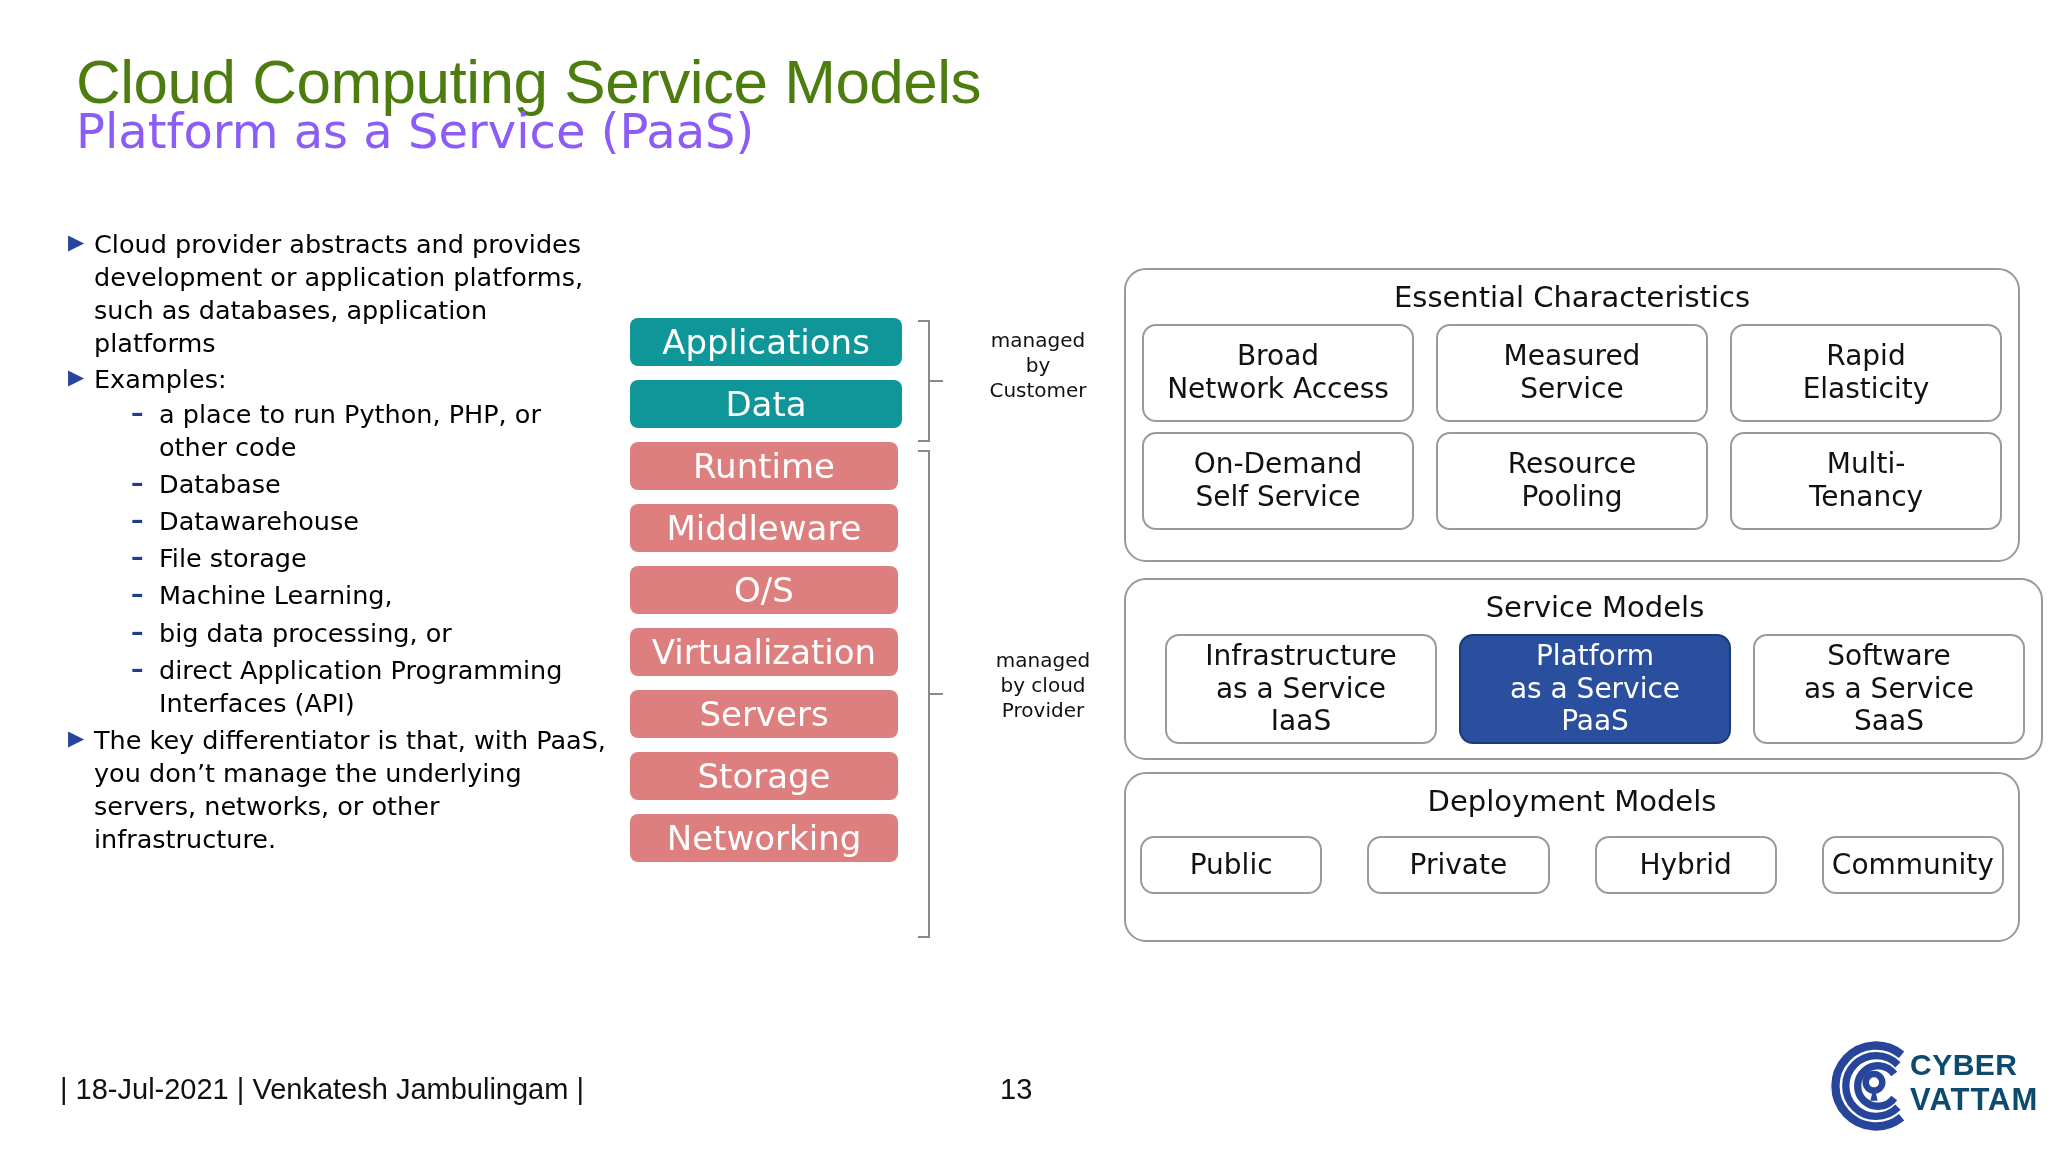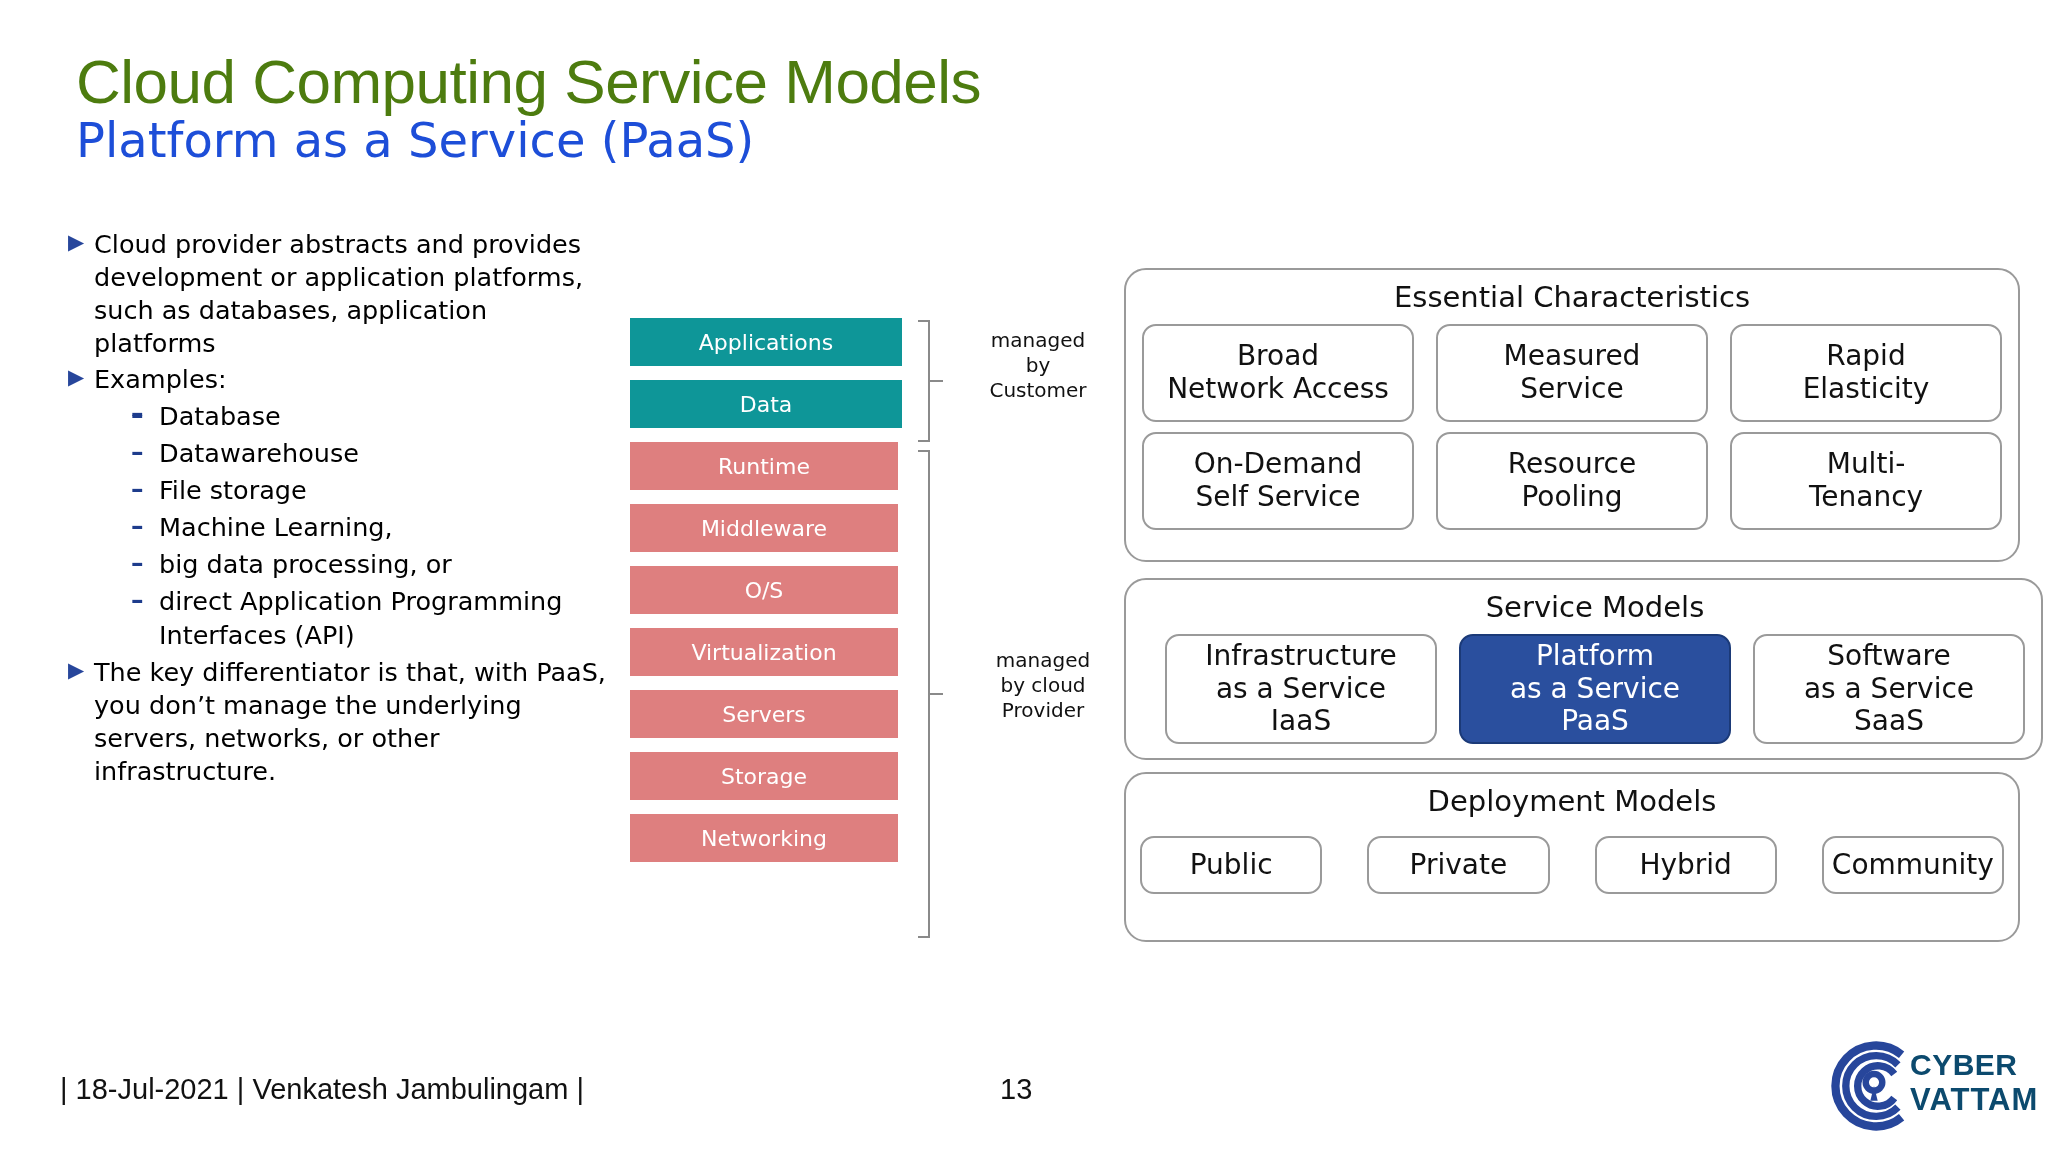--- a/index.html
+++ b/index.html
@@ -10,45 +10,45 @@
   }
 
   
   #title{
     position:absolute;left:76px;top:46px;
     font-size:62px;font-weight:normal;letter-spacing:-0.5px;
     color:#4d7c0f;white-space:nowrap;
     font-family:"Liberation Sans",sans-serif;
   }
   #subtitle{
-    position:absolute;left:76px;top:112px;
-    font-size:48px;font-weight:normal;color:#1d4ed8;white-space:nowrap;
+    position:absolute;left:76px;top:103px;
+    font-size:48px;font-weight:normal;color:#8b5cf6;white-space:nowrap;
     font-family:"DejaVu Sans",sans-serif;
   }
 
   
   #bullets{
     position:absolute;left:68px;top:228px;width:540px;
     font-size:25.5px;line-height:1.30;
   }
   .b1{position:relative;padding-left:26px;margin-bottom:2px;}
   .b1 .mk{
     position:absolute;left:0;top:-1px;color:#27469b;font-size:21px;line-height:1.45;
   }
   .b2{position:relative;padding-left:34px;margin-left:57px;margin-bottom:4px;font-size:25.5px;}
   .b2 .mk{
     position:absolute;left:6px;top:-1px;color:#1d3c8c;font-size:25px;font-weight:bold;line-height:1.3;
   }
 
   
   #stack{position:absolute;left:630px;top:318px;width:272px;}
   .bar{
-    height:48px;border-radius:0;margin-bottom:14px;
+    height:48px;border-radius:8px;margin-bottom:14px;
     display:flex;align-items:center;justify-content:center;
-    color:#fff;font-size:22px;font-family:"DejaVu Sans",sans-serif;text-align:right;
+    color:#fff;font-size:34px;font-family:"DejaVu Sans",sans-serif;text-align:right;
   }
   .bar.teal{background:#0e9698;}
   .bar.salmon{background:#de7f7f;}
   .bar.wide{width:272px;}
   .bar.narrow{width:268px;}
 
   
   .bracket{position:absolute;}
   .bracket .vline{position:absolute;left:10px;top:0;bottom:0;width:2px;background:#8a8a8a;}
   .bracket .stem{position:absolute;left:11px;width:14px;height:2px;background:#8a8a8a;}
@@ -102,21 +102,21 @@
 </style>
 </head>
 <body>
 
 <div id="title">Cloud Computing Service Models</div>
 <div id="subtitle">Platform as a Service (PaaS)</div>
 
 <div id="bullets">
     <div class="b1"><span class="mk">▶</span><span>Cloud provider abstracts and provides development or application platforms, such as databases, application platforms</span></div>
     <div class="b1"><span class="mk">▶</span><span>Examples:</span></div>
-    <div class="b2"><span class="mk">–</span></div>
+    <div class="b2"><span class="mk">–</span><span>a place to run Python, PHP, or other code</span></div>
     <div class="b2"><span class="mk">–</span><span>Database</span></div>
     <div class="b2"><span class="mk">–</span><span>Datawarehouse</span></div>
     <div class="b2"><span class="mk">–</span><span>File storage</span></div>
     <div class="b2"><span class="mk">–</span><span>Machine Learning,</span></div>
     <div class="b2"><span class="mk">–</span><span>big data processing, or</span></div>
     <div class="b2"><span class="mk">–</span><span>direct Application Programming Interfaces (API)</span></div>
     <div class="b1"><span class="mk">▶</span><span>The key differentiator is that, with PaaS, you don’t manage the underlying servers, networks, or other infrastructure.</span></div>
   </div>
 
 <div id="stack">

